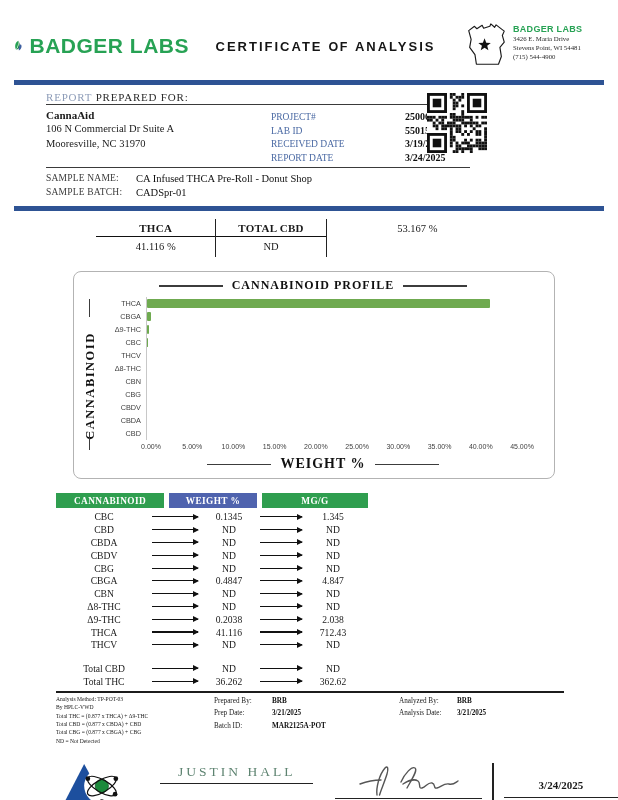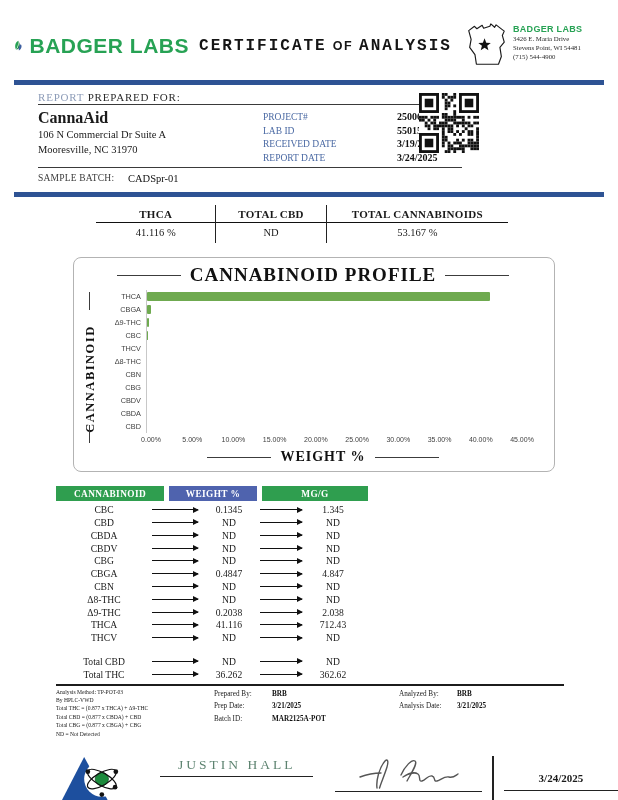--- a/index.html
+++ b/index.html
@@ -5,36 +5,36 @@
   * { margin:0; padding:0; box-sizing:border-box; }
   html,body { background:#fff; }
   body { width:618px; font-family:"Liberation Serif", serif; color:#1a1a1a; }
   .page { width:618px; height:800px; position:relative; background:#fff; overflow:hidden; }
 
   
   .header { display:flex; align-items:center; padding:20px 14px 6px 14px; }
   .logo { display:flex; align-items:center; gap:5px; width:175px; }
   .brand-text { font-family:"Liberation Sans", sans-serif; font-weight:bold; font-size:21px; color:#27a254; letter-spacing:0.5px; white-space:nowrap; }
   .coa-title { flex:1; text-align:center; font-family:"Liberation Sans", sans-serif; font-weight:bold; color:#151515; display:flex; justify-content:center; align-items:baseline; gap:6px; }
-  .coa-title .big { font-size:16px; letter-spacing:2px;font-family:Liberation Mono, monospace; }
+  .coa-title .big { font-size:13px; letter-spacing:2px; }
   .coa-title .small { font-size:12.5px; letter-spacing:1.5px; }
   .lab-card { width:142px; display:flex; align-items:flex-start; gap:3px; }
   .lab-card-text { padding-top:4px; }
   .lab-card-name { font-family:"Liberation Sans", sans-serif; color:#27a254; font-size:9px; font-weight:bold; letter-spacing:0.3px; }
   .lab-card-line { font-size:6.8px; color:#2b2b2b; line-height:1.35; }
   .blue-rule { height:5px; background:#2e5394; margin:2px 14px 0 14px; }
 
   
-  .report-section { padding:6px 16px 0 38px; position:relative; }
+  .report-section { padding:6px 16px 0 38px; position:relative;margin-left:8px; }
   .rpf-row { width:424px; border-bottom:1.6px solid #3a3a3a; padding-bottom:1px; font-size:11px; letter-spacing:0.8px; }
   .rpf-light { color:#8d9cb8; }
   .rpf-dark { color:#2b2b2b; }
   .report-grid { width:424px; display:flex; padding:4px 0 3px 0; border-bottom:1.6px solid #3a3a3a; }
   .client { width:225px; }
-  .client-name { font-weight:bold; font-size:16px; }
+  .client-name { font-weight:bold; font-size:11px; }
   .client-line { font-size:10.5px; line-height:1.45; }
   .report-meta { flex:1; padding-top:1px; }
   .meta-row { display:flex; align-items:baseline; line-height:1.32; }
   .meta-label { flex:1; text-align:left; color:#4a69a3; font-size:9.5px; }
   .meta-value { width:72px; padding-left:7px; font-weight:bold; font-size:10px; color:#111; }
   .qr { position:absolute; left:419px; top:8px; width:60px; height:60px; }
   .sample-block { padding:4px 0 4px 0; }
   .sample-row { display:flex; line-height:1.35; }
   .sample-label { width:90px; font-size:9.5px; color:#3a3a3a; letter-spacing:0.2px; }
   .sample-value { font-size:10.5px; color:#111; }
@@ -45,21 +45,21 @@
   .sum-col.c0 { width:29%; }
   .sum-col.c1 { width:27%; border-left:1.2px solid #222; border-right:1.2px solid #222; }
   .sum-col.c2 { width:44%; }
   .sum-h { text-align:center; font-weight:bold; font-size:11px; padding:3px 0 2px 0; border-bottom:1.8px solid #111; letter-spacing:0.3px; }
   .sum-v { text-align:center; font-size:10.5px; padding:4px 0 5px 0; }
 
   
   .chart-box { width:482px; margin:14px 0 0 73px; border:1px solid #b3b3b3; border-radius:8px; padding:6px 8px 4px 6px; position:relative; }
   .chart-title-row { display:flex; align-items:center; justify-content:center; gap:9px; margin-bottom:4px; }
   .deco-line { width:64px; height:1.2px; background:#3c3c3c; }
-  .chart-title { font-weight:bold; font-size:19px; letter-spacing:1px; color:#111; }
+  .chart-title { font-weight:bold; font-size:12px; letter-spacing:1px; color:#111; }
   .chart-body { display:flex; }
   .ycol { width:20px; position:relative; }
   .ylab { position:absolute; top:50%; left:50%; transform:translate(-50%,-50%) rotate(-90deg); white-space:nowrap; font-weight:bold; font-size:12.5px; letter-spacing:1.5px; color:#111; }
   .yline { position:absolute; left:9px; width:1.2px; height:18px; background:#3c3c3c; }
   .yline.top { top:2px; } .yline.bot { bottom:24px; }
   .plotcol { flex:1; }
   .crow { display:flex; align-items:center; height:13px; }
   .cat { width:46px; text-align:right; padding-right:5px; font-family:"Liberation Sans", sans-serif; font-size:7.3px; color:#3f3f3f; }
   .track { flex:1; height:100%; position:relative; border-left:1px solid #c8c8c8; margin-right:24px; }
   .bar { position:absolute; left:0; top:2px; height:8.6px; background:linear-gradient(#7cb25c,#6aa24a); border-radius:1px; }
@@ -313,38 +313,41 @@
           <rect x="2" y="2" width="3" height="3" fill="#111"></rect>
           <rect x="14" y="0" width="7" height="7" fill="#111"></rect>
           <rect x="15" y="1" width="5" height="5" fill="#fff"></rect>
           <rect x="16" y="2" width="3" height="3" fill="#111"></rect>
           <rect x="0" y="14" width="7" height="7" fill="#111"></rect>
           <rect x="1" y="15" width="5" height="5" fill="#fff"></rect>
           <rect x="2" y="16" width="3" height="3" fill="#111"></rect>
         </svg></div>
     <div class="sample-block">
       <div class="sample-row">
+        <span class="sample-label">SAMPLE NAME:</span>
+        <span class="sample-value">CA Infused THCA Pre-Roll - Donut Shop</span>
+      </div>
+      <div class="sample-row">
         <span class="sample-label">SAMPLE BATCH:</span>
         <span class="sample-value">CADSpr-01</span>
       </div>
     </div>
   </div>
   <div class="blue-rule"></div>
 
   <div class="summary">
       <div class="sum-col c0">
         <div class="sum-h">THCA</div>
         <div class="sum-v">41.116 %</div>
       </div>
       <div class="sum-col c1">
         <div class="sum-h">TOTAL CBD</div>
         <div class="sum-v">ND</div>
       </div>
       <div class="sum-col c2">
-        <div class="sum-h">TOTAL CANNABINOIDS</div>
         <div class="sum-v">53.167 %</div>
       </div>
     </div>
 
   <div class="chart-box">
     <div class="chart-title-row">
       <div class="deco-line"></div>
       <div class="chart-title">CANNABINOID PROFILE</div>
       <div class="deco-line"></div>
     </div>

